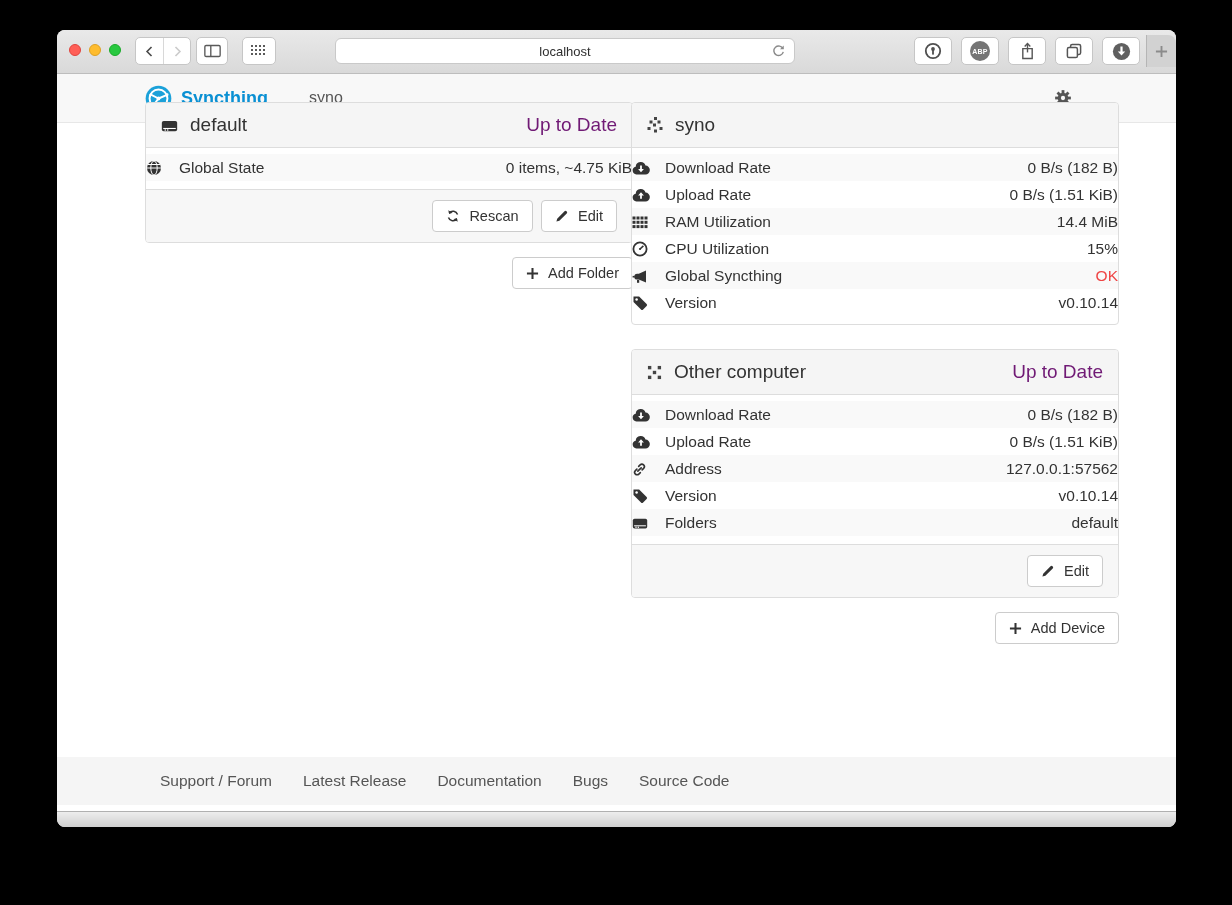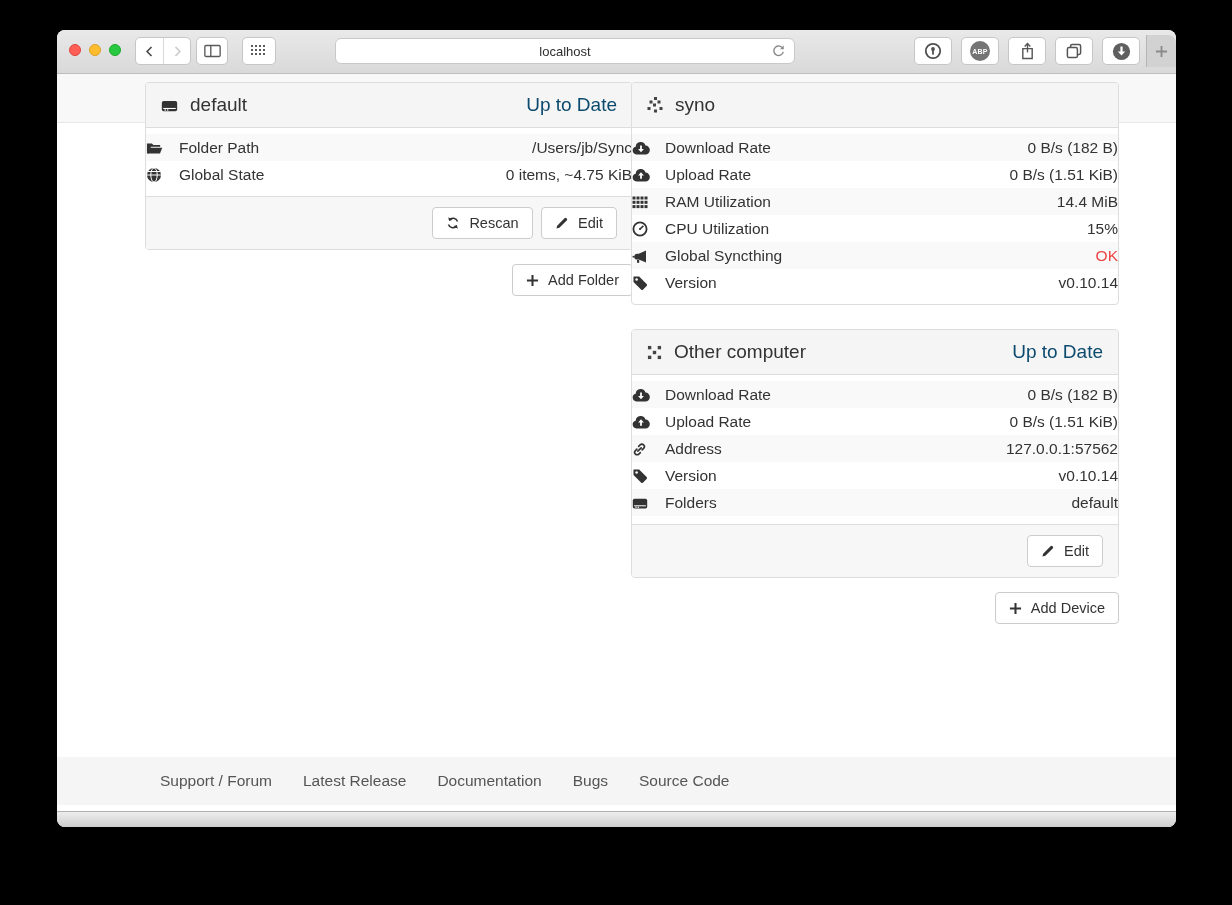--- a/index.html
+++ b/index.html
@@ -45,29 +45,29 @@
   .page { flex:1; position:relative; background:#fff; overflow:hidden; }
   .window-bottom { height:16px; flex:none; background:linear-gradient(#ededed,#cfcfcf);
                    border-top:1px solid #b0b0b0; border-radius:0 0 8px 8px; }
 
   .st-navbar { height:49px; background:#f8f8f8; border-bottom:1px solid #e7e7e7;
                display:flex; align-items:center; padding-left:88px; position:relative; }
   .brand { display:flex; align-items:center; gap:9px; font-size:18px; font-weight:bold; color:#0a90d3; }
   .page-title { margin-left:41px; font-size:16px; color:#555; }
   .gear-btn { position:absolute; right:104px; top:15px; cursor:pointer; }
 
-  .col { position:absolute; top:8px; width:488px; }
+  .col { position:absolute; top:28px; width:488px; }
   .col-left { left:88px; }
   .col-right { left:574px; }
 
   .panel { border:1px solid #ddd; border-radius:4px; background:#fff; }
   .panel-heading { background:#f5f5f5; border-bottom:1px solid #ddd; border-radius:3px 3px 0 0;
                    height:45px; display:flex; align-items:center; padding:0 15px; cursor:pointer; }
   .panel-heading .ptitle { font-size:19px; color:#333; margin-left:12px; }
-  .panel-heading .pstatus { margin-left:auto; font-size:19px; color:#0c4a6e; }
+  .panel-heading .pstatus { margin-left:auto; font-size:19px; color:#701a75; }
 
   table.rows { width:100%; border-collapse:collapse; margin:6px 0 8px 0; font-size:15.5px; color:#333; }
   table.rows tr:nth-child(odd) { background:#f9f9f9; }
   table.rows td { padding:4.5px 0; }
   td.icn-cell { width:33px; padding-left:17px; }
   td.lbl { }
   td.val { text-align:right; padding-right:16px; white-space:nowrap; }
   td.val.ok { color:#ef4444; }
 
   .panel-footer { background:#f7f7f7; border-top:1px solid #ddd; border-radius:0 0 3px 3px;
@@ -249,30 +249,20 @@
                 <circle cx="4" cy="12.2" r="0.75" fill="#fff"></circle>
                 <circle cx="6.3" cy="12.2" r="0.75" fill="#fff"></circle>
               </svg>
           </span>
           <span class="ptitle">default</span>
           <span class="pstatus">Up to Date</span>
         </div>
 
         <table class="rows">
           <tbody>
-              <tr>
-            <td class="icn-cell"><span class="icn">
-              <svg width="17" height="15" viewBox="0 0 18 15">
-                      <path d="M1 2.2h5.2l1.6 1.6H15v1.9H5.2L3 12.8H1z" fill="#333"></path>
-                      <path d="M4.2 6.8h13l-2.4 6h-12.6z" fill="#333"></path>
-                    </svg>
-            </span></td>
-            <td class="lbl">Folder Path</td>
-            <td class="val">/Users/jb/Sync</td>
-          </tr>
           <tr>
             <td class="icn-cell"><span class="icn">
               <svg width="16" height="16" viewBox="0 0 16 16">
                       <circle cx="8" cy="8" r="7" fill="#333"></circle>
                       <ellipse cx="8" cy="8" rx="3.2" ry="7" fill="none" stroke="#fff" stroke-width="1"></ellipse>
                       <line x1="1" y1="8" x2="15" y2="8" stroke="#fff" stroke-width="1"></line>
                       <line x1="2" y1="4.5" x2="14" y2="4.5" stroke="#fff" stroke-width="1"></line>
                     </svg>
             </span></td>
             <td class="lbl">Global State</td>

